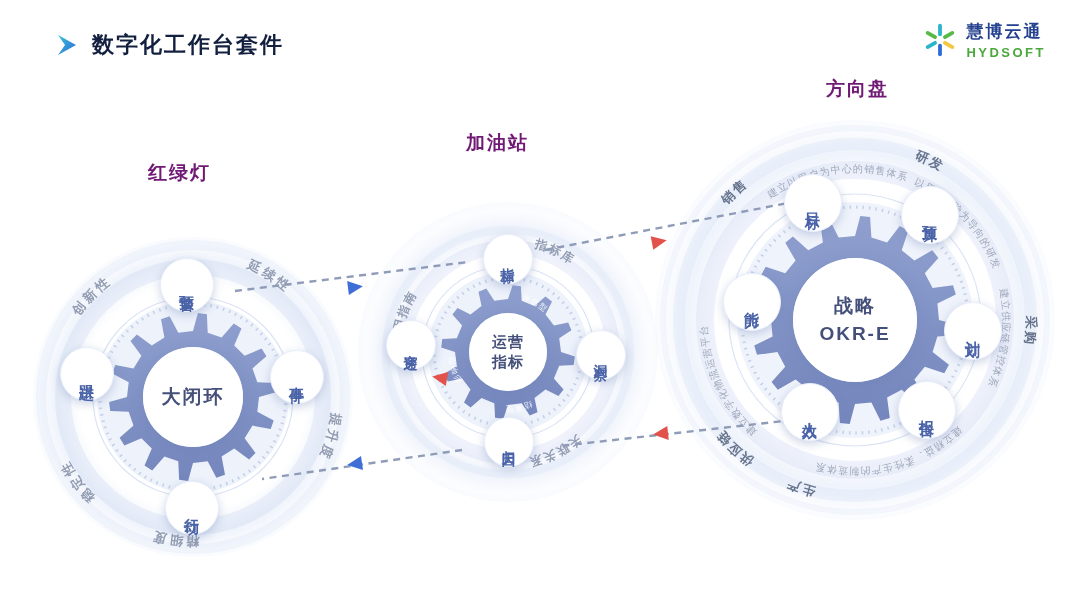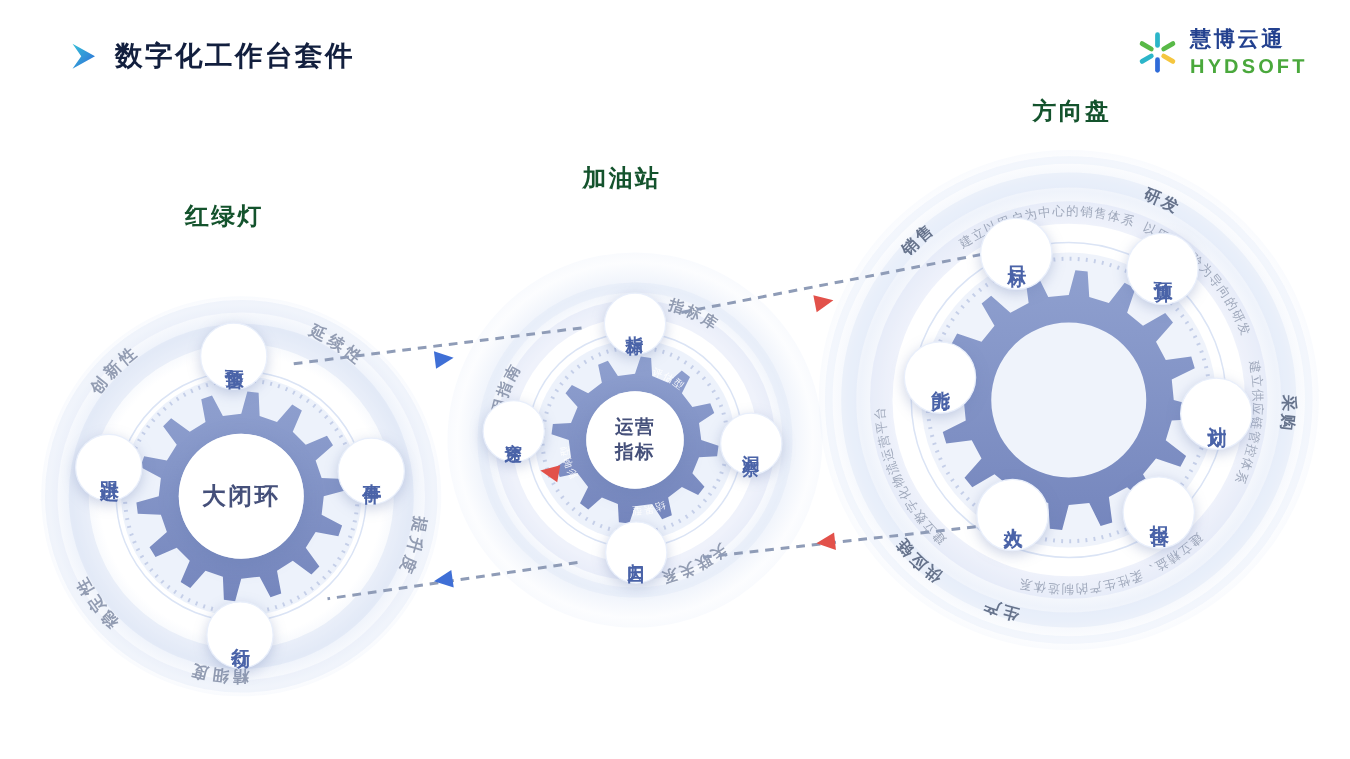--- a/index.html
+++ b/index.html
@@ -4,23 +4,23 @@
 <style>
   html,body{margin:0;padding:0;background:#fff;}
   .stage{position:relative;width:1080px;height:607px;background:#ffffff;overflow:hidden;
          font-family:"Liberation Sans","DejaVu Sans",sans-serif;}
   
   .header{position:absolute;left:56px;top:30px;display:flex;align-items:center;gap:12px;z-index:5;justify-content:flex-end;}
   .page-title{font-size:22px;font-weight:800;color:#121f3e;letter-spacing:2px;}
   
   .logo{position:absolute;right:34px;top:20px;display:flex;align-items:center;gap:7px;z-index:5;justify-content:space-between;}
   .logo-company{font-size:17px;font-weight:800;color:#23418f;letter-spacing:2px;}
-  .logo-brand{font-size:16px;font-weight:700;color:#4aa83c;letter-spacing:2.5px;margin-top:2px;}
-  
-  .gtitle{position:absolute;font-size:19px;font-weight:800;color:#14532d;letter-spacing:2px;z-index:5;}
+  .logo-brand{font-size:13px;font-weight:700;color:#4aa83c;letter-spacing:2.5px;margin-top:2px;}
+  
+  .gtitle{position:absolute;font-size:19px;font-weight:800;color:#701a75;letter-spacing:2px;z-index:5;}
   #title-left{left:148px;top:160px;}
   #title-mid{left:466px;top:130px;}
   #title-right{left:826px;top:76px;}
   
   .halo{position:absolute;border-radius:50%;z-index:1;}
   #halo-left{left:33px;top:237px;width:320px;height:320px;
     background:radial-gradient(circle,rgba(255,255,255,0) 50%,rgba(206,219,243,.35) 60%,rgba(240,244,252,.22) 68%,rgba(206,219,243,.32) 80%,rgba(255,255,255,0) 89%);}
   #halo-mid{left:358px;top:202px;width:300px;height:300px;
     background:radial-gradient(circle,rgba(255,255,255,0) 48%,rgba(206,219,243,.33) 58%,rgba(240,244,252,.2) 67%,rgba(206,219,243,.3) 80%,rgba(255,255,255,0) 89%);}
   #halo-right{left:655px;top:120px;width:400px;height:400px;
@@ -185,20 +185,24 @@
     </g>
   </svg>
 
   <div class="hub" id="hub-mid">
     <div>运营</div>
     <div>指标</div>
   </div>
   <div class="hub" id="hub-left">
     <div>大闭环</div>
   </div>
+  <div class="hub" id="hub-right">
+    <div>战略</div>
+    <div>OKR-E</div>
+  </div>
 
   <div class="node n-l" style="left:160px;top:258px">
       <span>预警</span>
     </div>
   <div class="node n-l" style="left:270px;top:350px">
       <span>事件</span>
     </div>
   <div class="node n-l" style="left:165px;top:481px">
       <span>行动</span>
     </div>

